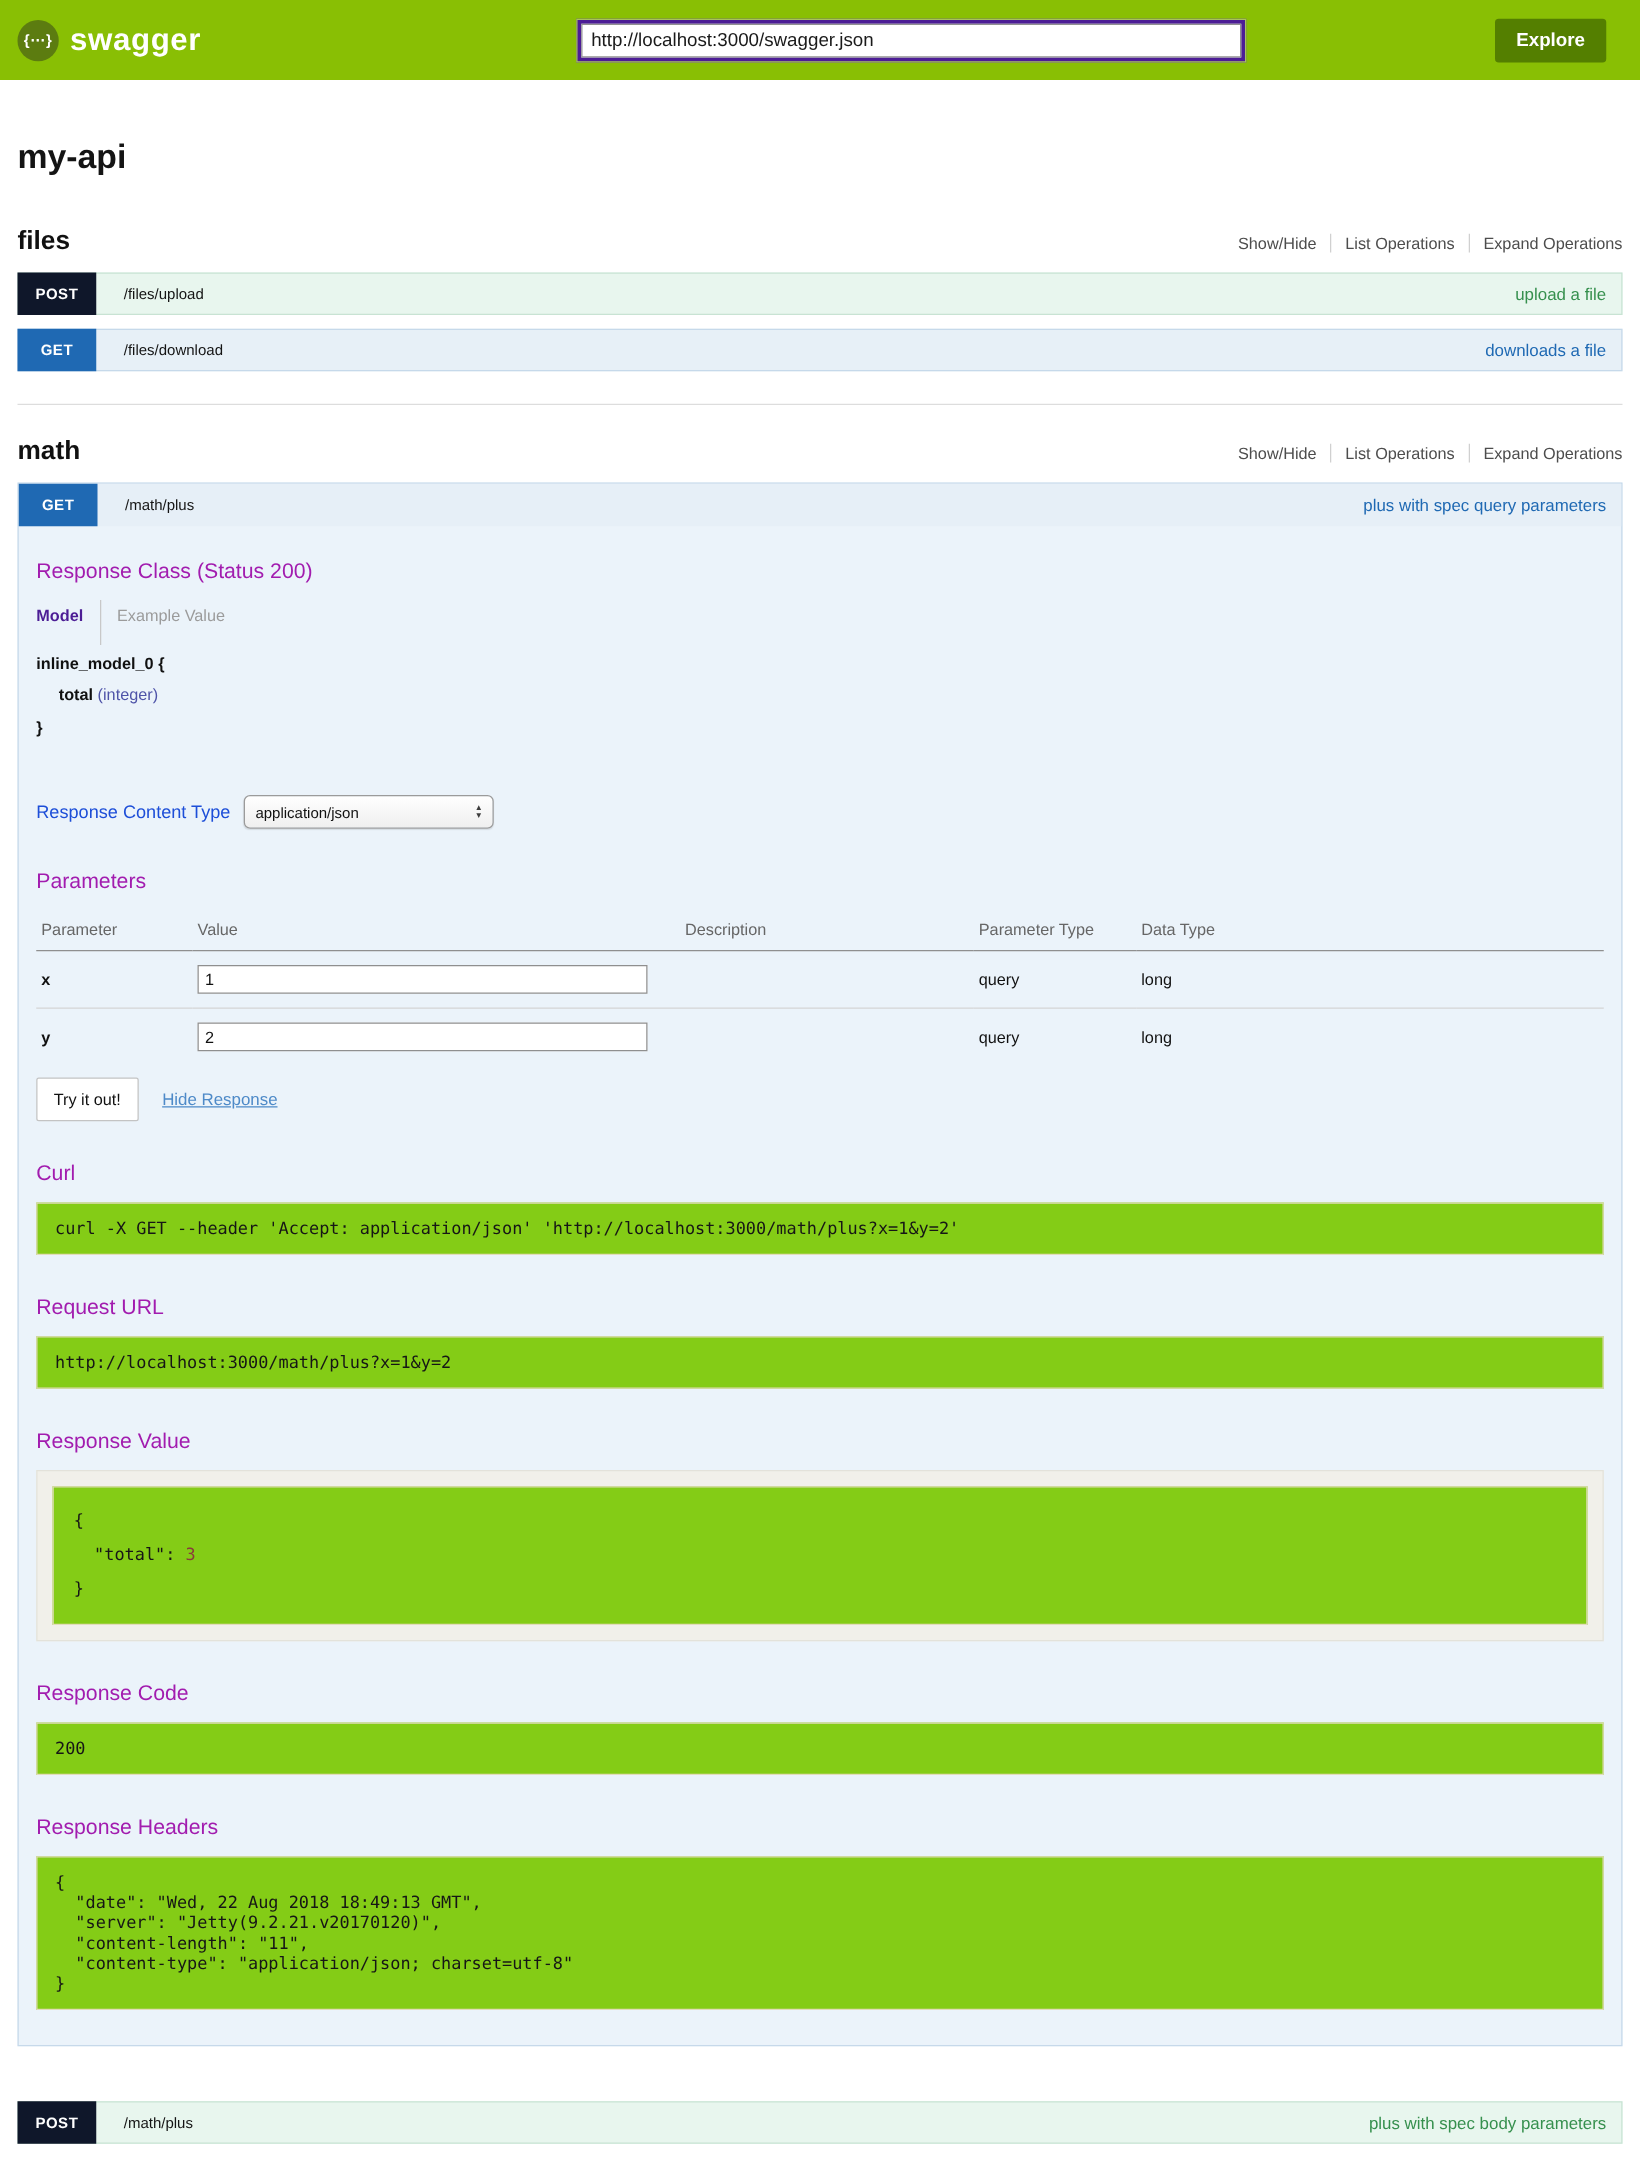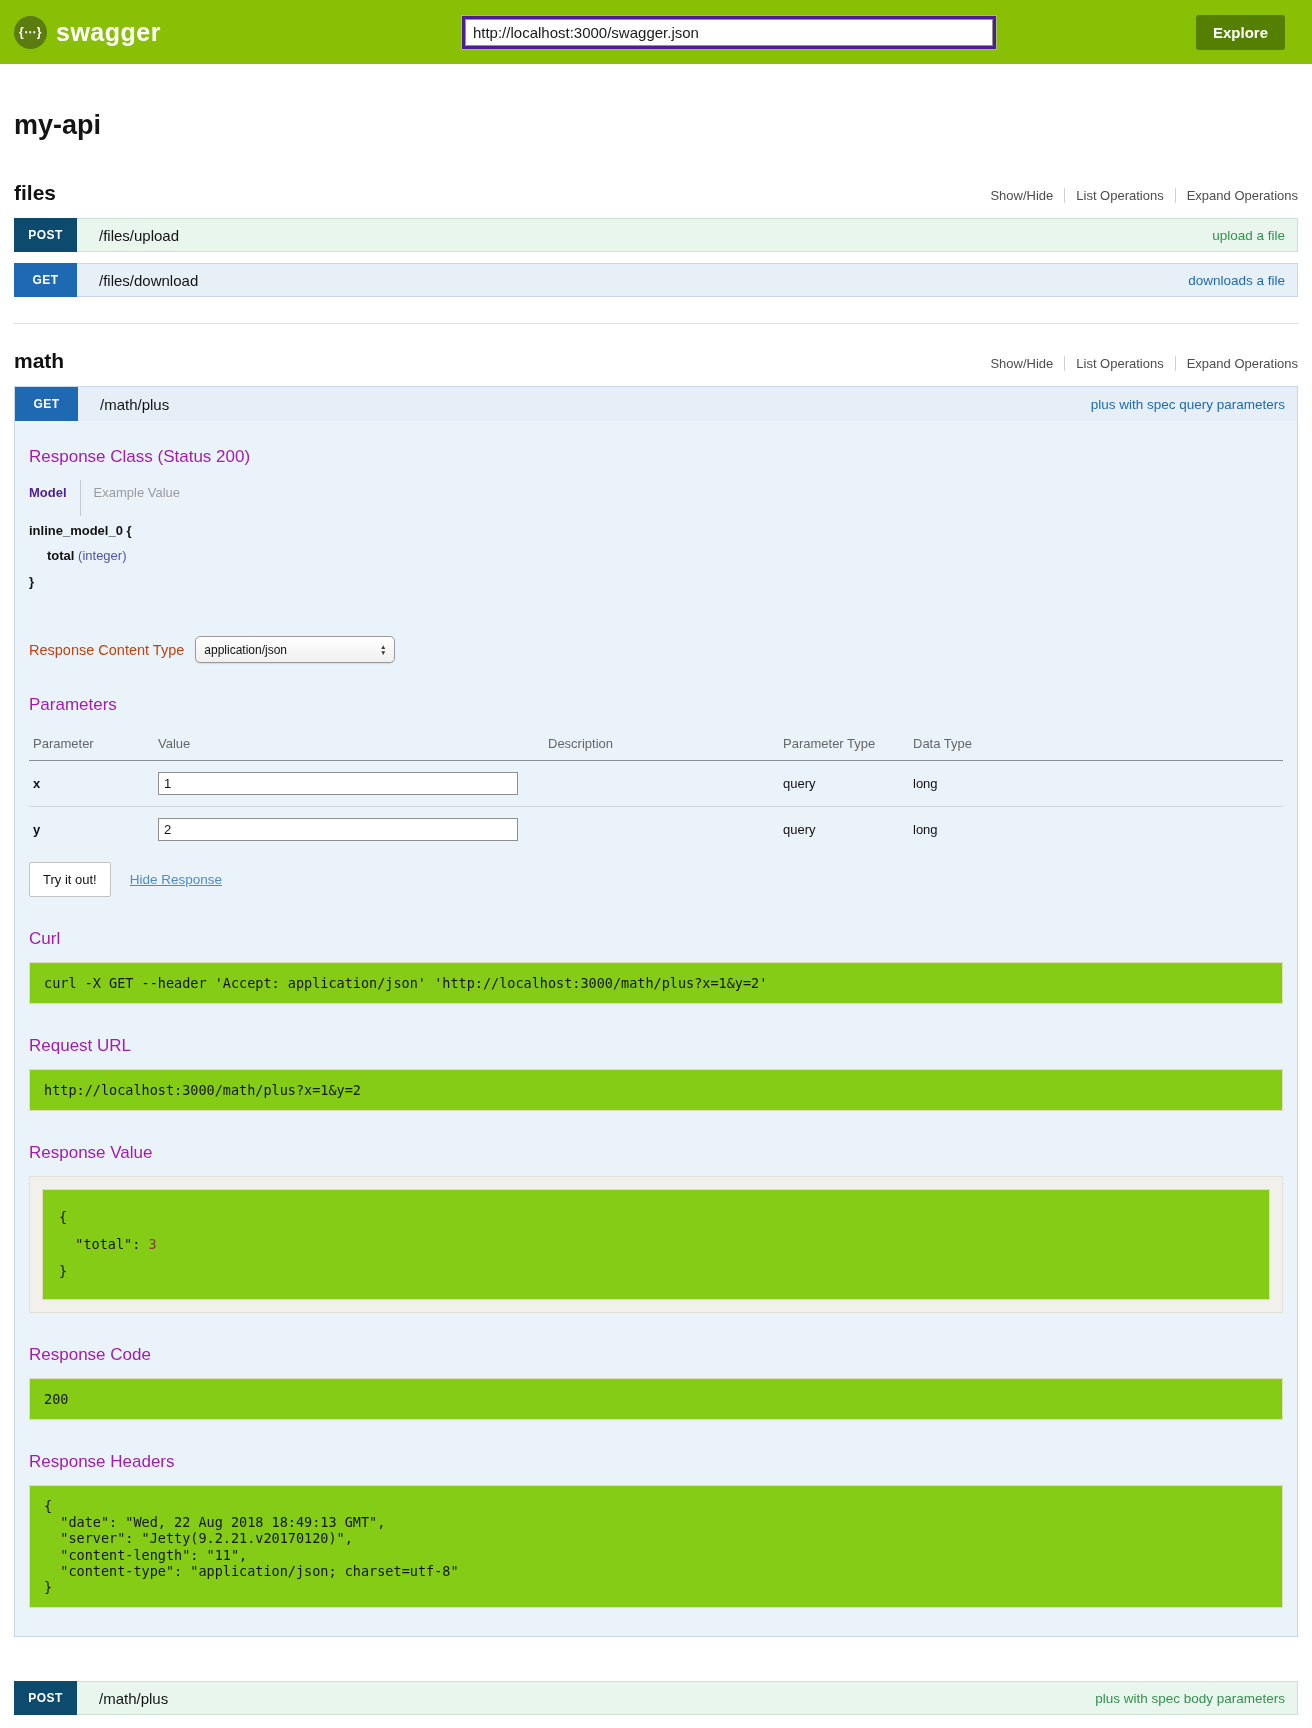--- a/index.html
+++ b/index.html
@@ -29,23 +29,23 @@
   .controls a + a { border-left:1px solid #d0d0d0; }
 
   .divided { border-top:1px solid #ddd; margin-top:26px; padding-top:25px; }
 
   .op { margin-bottom:11px; }
   .op-head { display:flex; align-items:stretch; height:34px; border:1px solid; }
   .op-post > .op-head { background:#e8f6ee; border-color:#c8e3d3; }
   .op-get  > .op-head { background:#e7f0f7; border-color:#c6d9ea; }
   .badge { width:63px; display:flex; align-items:center; justify-content:center; color:#fff;
            font-weight:bold; font-size:12px; letter-spacing:0.4px; margin:-1px 0 -1px -1px; }
-  .badge-post { background:#0c4a6e; }
+  .badge-post { background:#0f172a; }
   .badge-get  { background:#1f69b3; }
-  .op-path { margin-left:22px; font-size:15px; color:#141414; text-decoration:none; display:flex; align-items:center; }
+  .op-path { margin-left:22px; font-size:12px; color:#141414; text-decoration:none; display:flex; align-items:center; }
   .op-summary { margin-left:auto; margin-right:12px; font-size:13.5px; text-decoration:none; display:flex; align-items:center; }
   .op-post .op-summary { color:#36904e; }
   .op-get  .op-summary { color:#1f69b3; }
 
   
   .op.expanded { border:1px solid #c6d9ea; background:#ebf3fa; margin-bottom:44px; }
   .op.expanded > .op-head { border:none; background:#e6eff7; }
   .op.expanded .badge { margin:0; }
   .op-content { padding:0 14px 28px; }
 
@@ -56,21 +56,21 @@
   .tab { font-size:13px; padding:5px 13px 16px; cursor:pointer; }
   .tab-active { font-weight:bold; color:#4c1d95; padding-left:0; border-right:1px solid #c8c8c8; }
   .tab-inactive { color:#9b9b9b; }
 
   .model-sig { font-size:13px; color:#111; line-height:1.95; margin-top:2px; }
   .bold { font-weight:bold; }
   .prop-line { padding-left:18px; }
   .prop-type { color:#4e53a8; }
 
   .rct-row { display:flex; align-items:center; margin-top:42px; }
-  .rct-label { font-size:14.5px; color:#c2410c; }
+  .rct-label { font-size:14.5px; color:#1d4ed8; }
   .select { margin-left:11px; width:200px; height:27px; border:1px solid #9b9b9b; border-radius:5px;
             background:linear-gradient(#ffffff,#efefef); display:flex; align-items:center; padding:0 8px;
             font-size:12px; color:#111; box-shadow:0 1px 1px rgba(0,0,0,0.10); cursor:pointer; }
   .select-arrows { margin-left:auto; display:flex; flex-direction:column; align-items:center;
                    font-size:6.5px; line-height:5.5px; color:#3c3c3c; }
 
   .params-table { width:100%; border-collapse:collapse; margin-top:3px; }
   .params-table th { text-align:left; font-weight:normal; color:#666; font-size:13px;
                      padding:8px 4px 9px; border-bottom:1px solid #8f8f8f; }
   .params-table td { padding:11px 4px; font-size:13px; color:#111; vertical-align:middle; }

